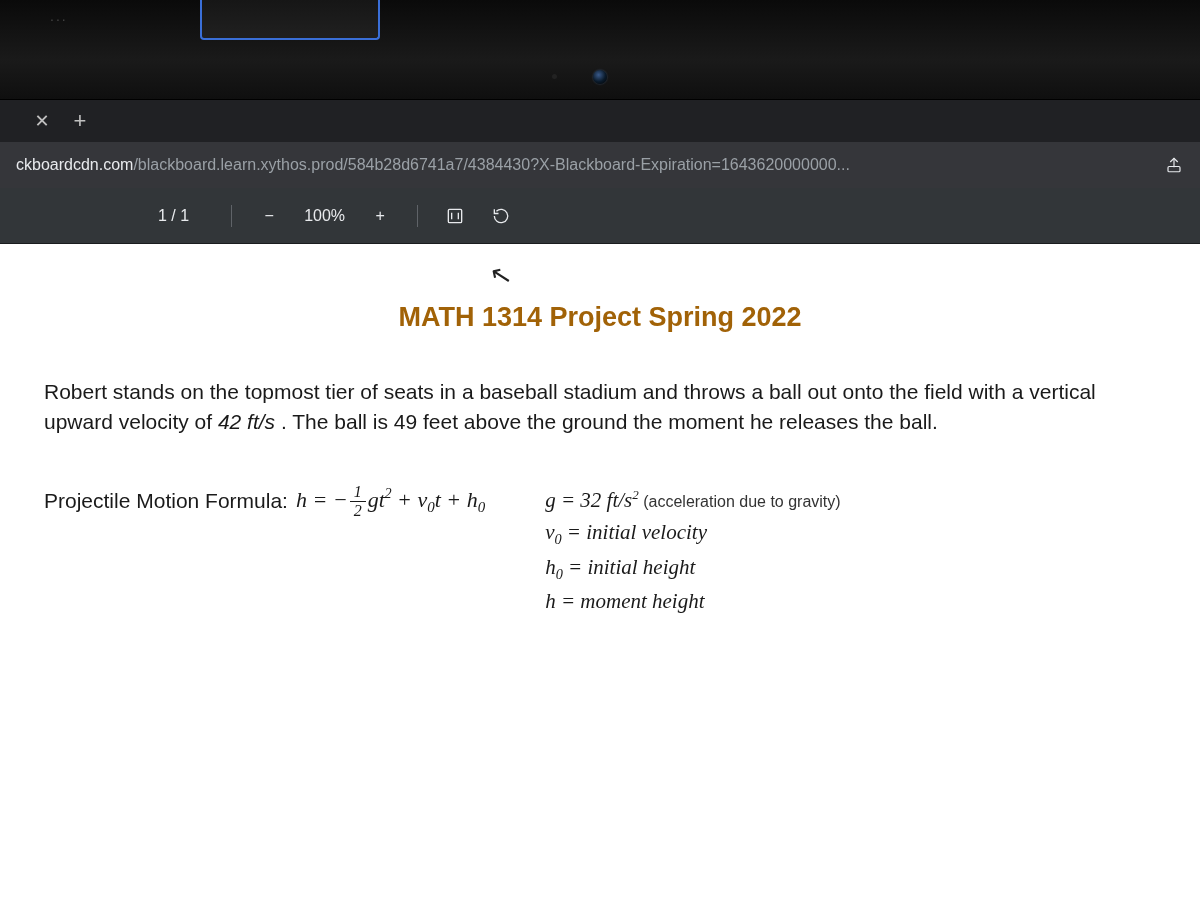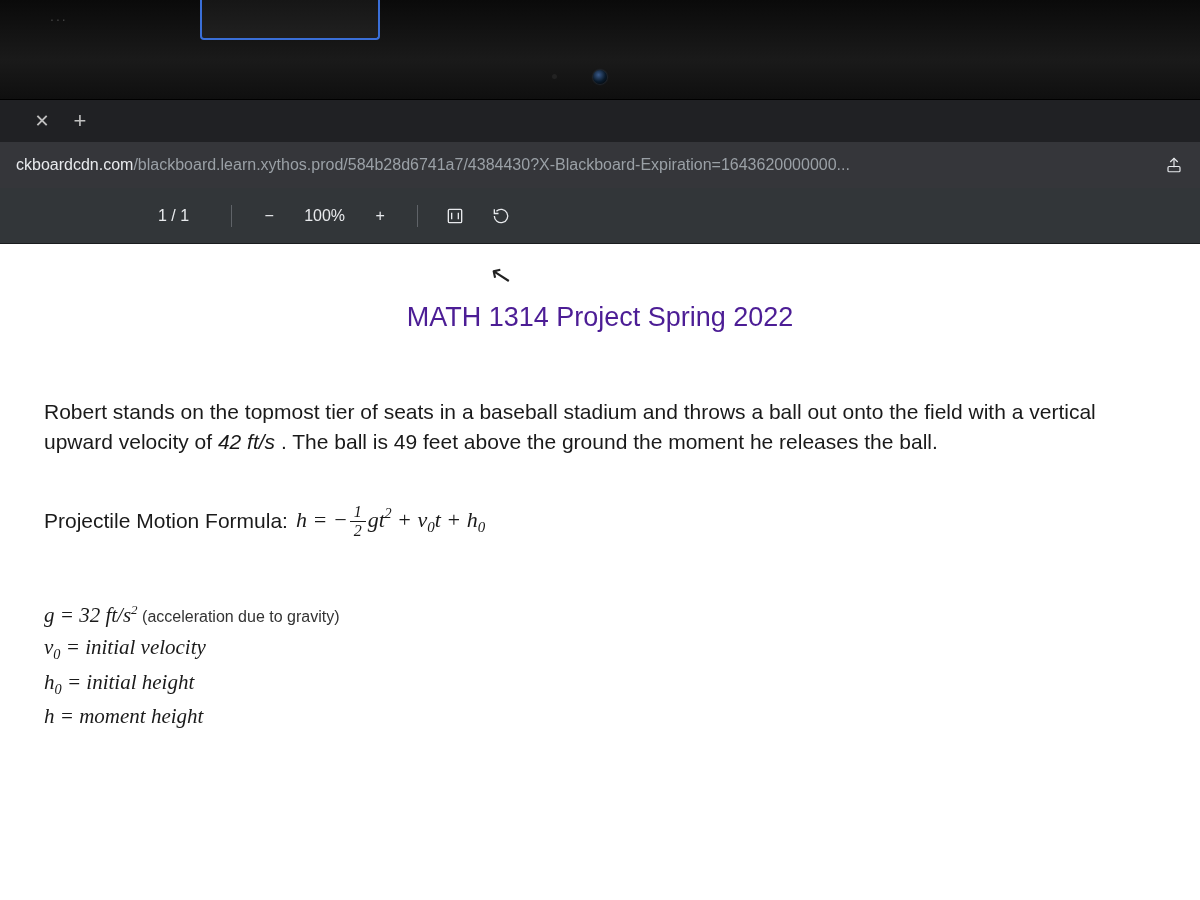--- a/index.html
+++ b/index.html
@@ -145,38 +145,37 @@
   .cursor-glyph {
     position: absolute;
     top: 16px;
     left: 490px;
     color: #222;
     font-size: 26px;
     transform: rotate(-12deg);
   }
   .page h1 {
     font-size: 27px;
-    font-weight: 400;
+    font-weight: 700;
     text-align: center;
-    margin-bottom: 64px;
+    margin-bottom: 44px;
     margin-top: 18px;
-    color: #4c1d95;
+    color: #a16207;
   }
   .problem {
     font-size: 21px;
     line-height: 1.45;
     color: #1a1a1a;
     margin-bottom: 46px;
   }
   .problem .val { font-style: italic; }
   .formula-row {
     display: flex;
     align-items: flex-start;
     gap: 60px;
-    flex-direction: column;
   }
   .formula-left {
     font-size: 22px;
     color: #1a1a1a;
     display: flex;
     align-items: center;
     gap: 8px;
     flex-wrap: nowrap;
     white-space: nowrap;
   }

